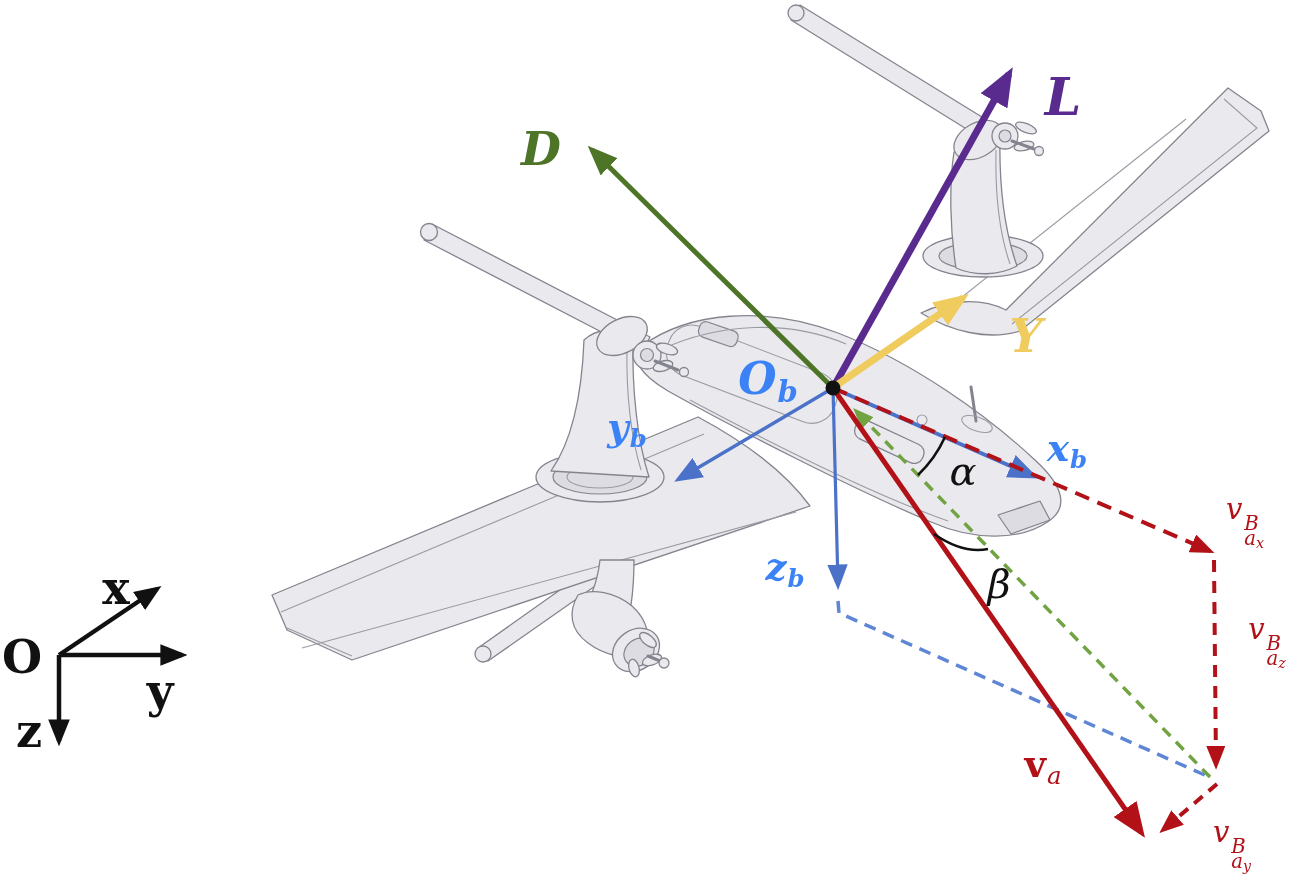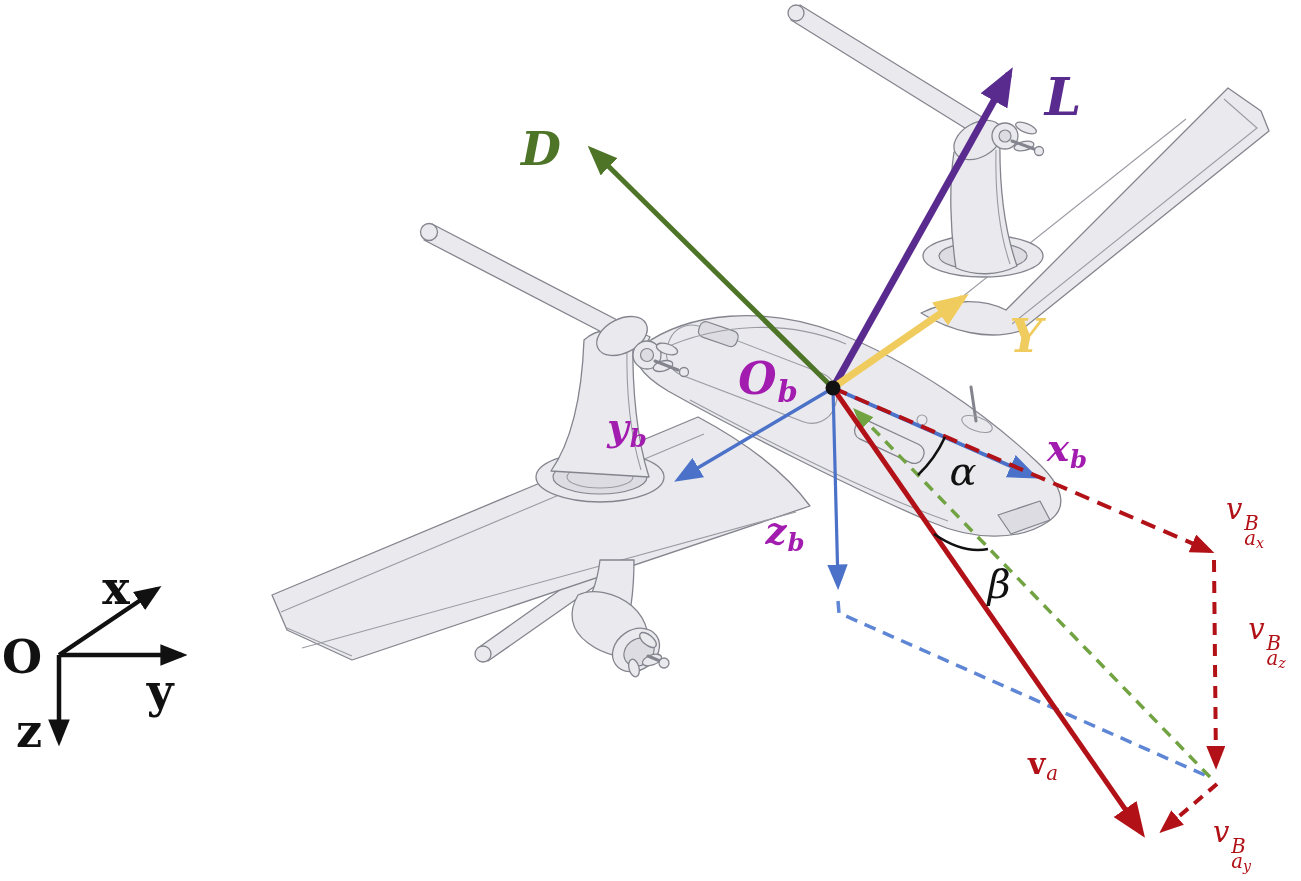--- a/index.html
+++ b/index.html
@@ -13,33 +13,33 @@
   svg{position:absolute;left:0;top:0;}
   
   .ac{fill:#eaeaee;stroke:#84848e;stroke-width:1.3;stroke-linejoin:round;}
   .acd{fill:#dcdce2;stroke:#84848e;stroke-width:1.2;stroke-linejoin:round;}
   .acl{fill:none;stroke:#9a9aa3;stroke-width:1.1;}
   .acs{stroke:#84848e;stroke-width:3;fill:none;stroke-linecap:round;}
   
   .lbl{position:absolute;transform:translate(-50%,-50%);line-height:1;white-space:nowrap;user-select:none;}
   .it{font-style:italic;}
   .bd{font-weight:bold;}
-  .c-blue{color:#a21caf;}
+  .c-blue{color:#3b82f6;}
   .c-purple{color:#5a2b8f;}
   .c-green{color:#4e7428;}
   .c-yellow{color:#f0cc5f;}
   .c-red{color:#b11117;}
   .c-black{color:#111111;}
   .f-force{font-size:46px;font-weight:bold;font-style:italic;}
   .f-lift{font-size:52px;}
   .f-origin{font-size:44px;}
   .f-axis{font-size:37px;}
   .f-greek{font-size:40px;font-style:italic;}
   .f-world{font-size:46px;font-weight:bold;}
-  .f-va{font-size:30px;}
+  .f-va{font-size:37px;}
   .f-comp{font-size:29px;}
   .base-bi{font-style:italic;font-weight:bold;}
   .vb{font-weight:bold;font-style:normal;}
   .sub{font-size:.66em;font-style:italic;position:relative;top:.28em;margin-left:1px;}
   .stack{display:inline-flex;flex-direction:column;vertical-align:-0.55em;line-height:.78;margin-left:2px;font-size:.68em;text-align:left;}
   .stack .sp{display:block;font-style:italic;}
   .stack .sb{display:block;font-style:italic;}
   .sbsb{font-size:.72em;position:relative;top:.22em;font-style:italic;}
 </style>
 </head>
@@ -193,21 +193,21 @@
   <div class="lbl f-force f-origin c-blue" style="left:768px;top:379px">
     <span class="base-bi">O</span><span class="sub bd">b</span>
   </div>
 
   <div class="lbl f-axis c-blue" style="left:1067px;top:448px">
     <span class="base-bi">x</span><span class="sub bd">b</span>
   </div>
   <div class="lbl f-axis c-blue" style="left:627px;top:427px">
     <span class="base-bi">y</span><span class="sub bd">b</span>
   </div>
-  <div class="lbl f-axis c-blue" style="left:785px;top:531px">
+  <div class="lbl f-axis c-blue" style="left:785px;top:567px">
     <span class="base-bi">z</span><span class="sub bd">b</span>
   </div>
 
   <div class="lbl f-greek c-black" style="left:963px;top:471px">α</div>
   <div class="lbl f-greek c-black" style="left:999px;top:584px">β</div>
 
   <div class="lbl f-va c-red" style="left:1043px;top:764px">
     <span class="vb">v</span><span class="sub">a</span>
   </div>
 

